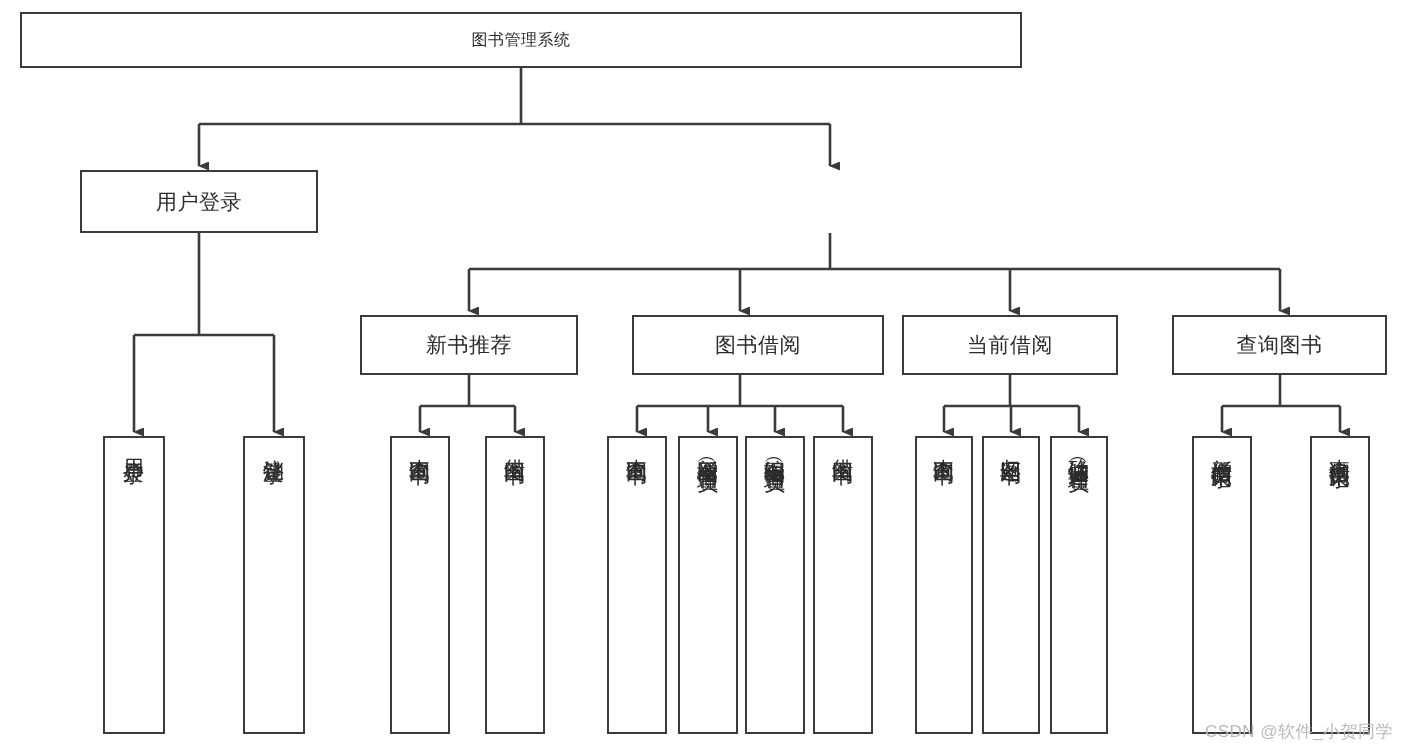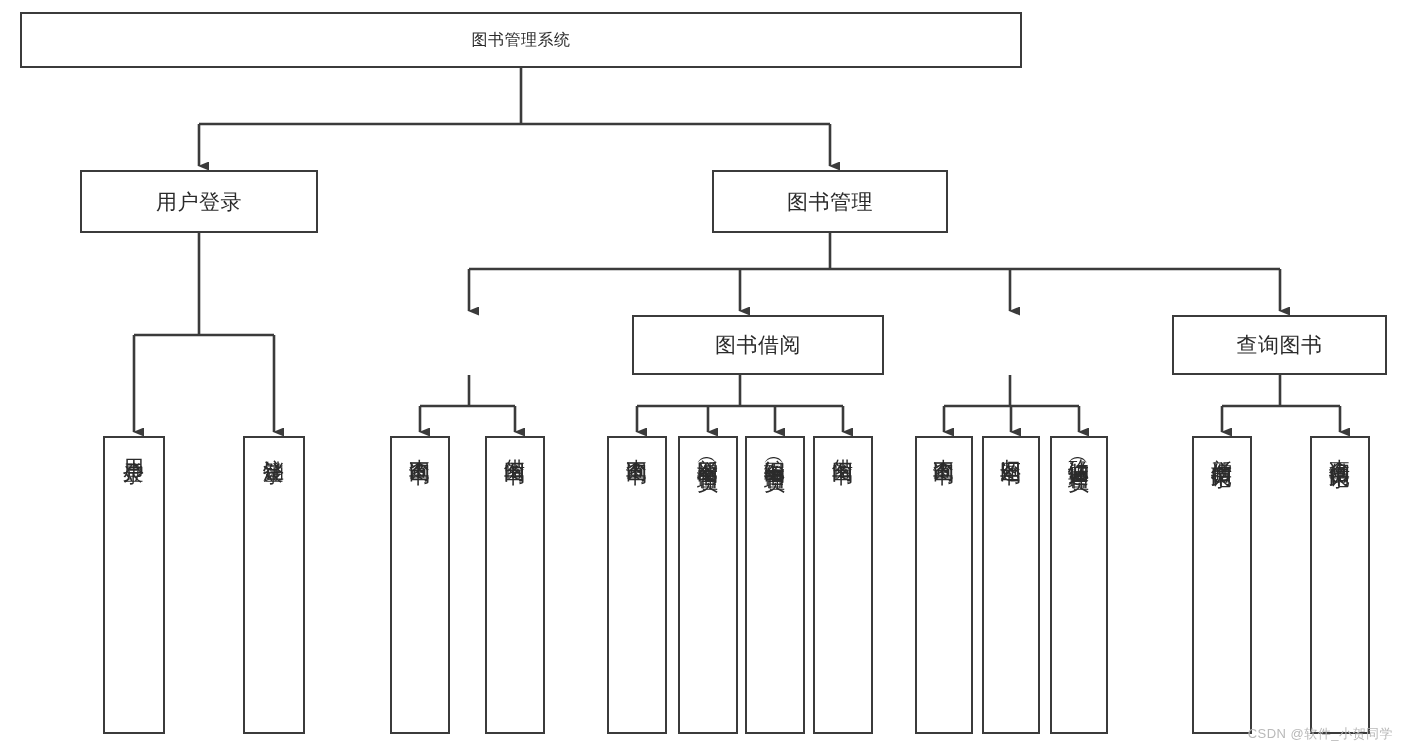--- a/index.html
+++ b/index.html
@@ -55,21 +55,21 @@
     font-size: 21px;
     letter-spacing: 2px;
     line-height: 1;
     white-space: nowrap;
   }
   #root-node .node-label { font-size: 16px; }
   .watermark {
     position: absolute;
     right: 12px;
     bottom: 4px;
-    font-size: 13px;
+    font-size: 17px;
     color: #b9b9b9;
     letter-spacing: 0.5px;
     white-space: nowrap;
     pointer-events: none;
   }
 </style>
 </head>
 <body>
 
 <div id="diagram-root">
@@ -126,26 +126,29 @@
     </g>
   </svg>
 
   <div class="node-box node-horizontal" id="root-node" style="left:20px; top:12px; width:1002px; height:56px;">
     <span class="node-label">图书管理系统</span>
   </div>
 
   <div class="node-box node-horizontal" style="left:80px; top:170px; width:238px; height:63px;">
     <span class="node-label">用户登录</span>
   </div>
-  <div class="node-box node-horizontal" style="left:712px; top:170px; width:236px; height:63px;">
-    <span class="node-label">图书管理</span>
+
+  <div class="node-box node-horizontal" style="left:360px; top:315px; width:218px; height:60px;">
+    <span class="node-label">新书推荐</span>
   </div>
-
   <div class="node-box node-horizontal" style="left:632px; top:315px; width:252px; height:60px;">
     <span class="node-label">图书借阅</span>
+  </div>
+  <div class="node-box node-horizontal" style="left:902px; top:315px; width:216px; height:60px;">
+    <span class="node-label">当前借阅</span>
   </div>
   <div class="node-box node-horizontal" style="left:1172px; top:315px; width:215px; height:60px;">
     <span class="node-label">查询图书</span>
   </div>
 
   <div class="node-box node-vertical" style="left:103px; top:436px; width:62px; height:298px;">
     <span class="node-label">用户登录</span>
   </div>
   <div class="node-box node-vertical" style="left:243px; top:436px; width:62px; height:298px;">
     <span class="node-label">注销登录</span>

